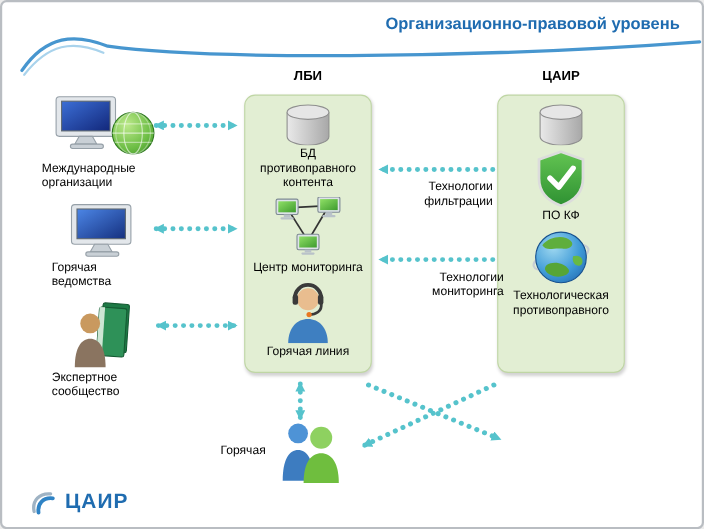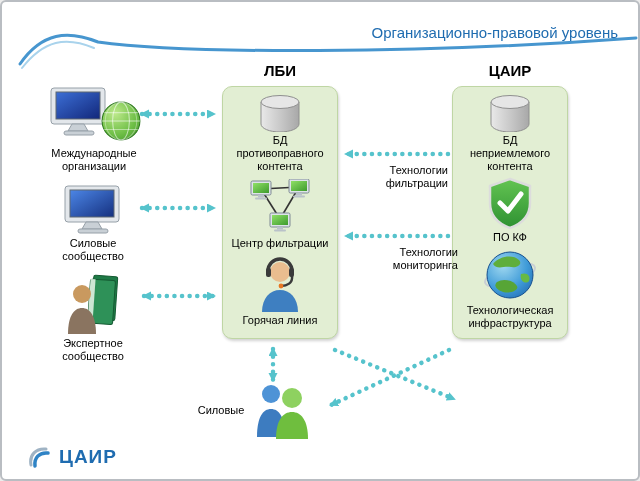--- a/index.html
+++ b/index.html
@@ -1,25 +1,25 @@
 <!DOCTYPE html>
 <html style="--accent-blue: #1F6CB0; --arrow-teal: #56C3CC; --box-fill: #E2EED3; --box-border: #BFD6A4;"><head>
 <meta charset="utf-8">
 <style>
   *{box-sizing:border-box;margin:0;padding:0}
   html,body{background:#ececec}
   body{font-family:"Liberation Sans",sans-serif}
   .slide{position:relative;width:640px;height:481px;background:#fff;border:2px solid #b9bdc2;border-radius:6px;overflow:hidden}
-  .title{position:absolute;top:22px;right:20px;font-size:15px;font-weight:normal;color:var(--accent-blue,#1F6CB0)}
+  .title{position:absolute;top:11px;right:20px;font-size:15px;font-weight:bold;color:var(--accent-blue,#1F6CB0)}
   .swoosh{position:absolute;left:0;top:0;pointer-events:none}
   .arrows{position:absolute;left:0;top:0;pointer-events:none}
-  .side-item{position:absolute;display:flex;flex-direction:column;align-items:center;text-align:center}
+  .side-item{position:absolute;display:flex;flex-direction:column;align-items:center;}
   .icon-wrap{position:relative}
   .side-label{font-size:11px;line-height:13px;color:#000;margin-top:3px}
-  .col-head{position:absolute;top:60px;width:116px;text-align:center;font-weight:bold;font-size:15px;color:#000}
+  .col-head{position:absolute;top:60px;width:116px;text-align:center;font-weight:bold;font-size:12px;color:#000}
   .gbox{position:absolute;top:84px;width:116px;height:253px;background:var(--box-fill,#E2EED3);
         border:1px solid var(--box-border,#BFD6A4);border-radius:10px;box-shadow:1px 2px 3px rgba(0,0,0,.18);
         display:flex;flex-direction:column;align-items:center;padding-top:7px}
   .lbi-box{left:220px}
   .cair-box{left:450px}
   .blabel{font-size:11px;line-height:13px;text-align:center;color:#000;width:96px;margin-top:2px}
   .nowrap{white-space:nowrap;width:auto}
   .mt4{margin-top:4px}.mt6{margin-top:6px}
   .conn-label{position:absolute;font-size:11px;line-height:13px;text-align:right;color:#000;width:96px}
   .citizens-label{position:absolute;left:188px;top:402px;width:62px;font-size:11px;color:#000;text-align:center}
@@ -101,21 +101,21 @@
           <stop offset="0" stop-color="#4C86E6"></stop>
               <stop offset="1" stop-color="#15307F"></stop>
             </linearGradient>
           </defs>
         <rect x="3" y="2" width="54" height="36" rx="3" fill="#E3E7EB" stroke="#96A0A8"></rect>
         <rect x="8" y="6" width="44" height="27" fill="url(#scr2)" stroke="#5E6870"></rect>
         <path d="M24 38 h12 l4 7 h-20 z" fill="#C9D0D6" stroke="#96A0A8"></path>
         <rect x="16" y="45" width="30" height="4" rx="2" fill="#C9D0D6" stroke="#96A0A8"></rect>
       </svg>
     </div>
-    <div class="side-label" style="width:92px">Силовые сообщество</div>
+    <div class="side-label" style="width:92px">Горячая ведомства</div>
   </div>
 
   <div class="side-item" style="left:36px;top:270px;width:110px">
     <div class="icon-wrap" style="width:58px;height:62px">
       <svg width="58" height="62" viewBox="0 0 58 62">
         <g transform="rotate(4 40 30)">
           <rect x="28" y="4" width="24" height="44" rx="2" fill="#1E7A46" stroke="#145A32"></rect>
           <rect x="25" y="8" width="25" height="44" rx="2" fill="#2E9158" stroke="#145A32"></rect>
           <rect x="25" y="8" width="5" height="44" fill="#CDE6D4"></rect>
         </g>
@@ -155,21 +155,21 @@
       </defs>
       <g stroke="#333" stroke-width="1.6">
         <line x1="14" y1="10" x2="52" y2="8"></line>
         <line x1="14" y1="10" x2="33" y2="40"></line>
         <line x1="52" y1="8" x2="33" y2="40"></line>
       </g>
       <use href="#mm1" x="4" y="2"></use>
       <use href="#mm1" x="42" y="0"></use>
       <use href="#mm1" x="23" y="34"></use>
     </svg>
-    <div class="blabel nowrap">Центр фильтрации</div>
+    <div class="blabel nowrap">Центр мониторинга</div>
     <svg class="mt6" width="50" height="56" viewBox="0 0 50 56">
       <circle cx="25" cy="16" r="10" fill="#E9BD8F"></circle>
       <path d="M13 15 a12 12 0 0 1 24 0" fill="none" stroke="#3A3A3A" stroke-width="3.5"></path>
       <rect x="11" y="12" width="5" height="9" rx="2" fill="#3A3A3A"></rect>
       <rect x="34" y="12" width="5" height="9" rx="2" fill="#3A3A3A"></rect>
       <path d="M37 20 c1 7 -5 10 -11 10" fill="none" stroke="#3A3A3A" stroke-width="2.5"></path>
       <circle cx="26" cy="30" r="2.4" fill="#E87722"></circle>
       <path d="M7 56 C7 42 15 34 25 34 C35 34 43 42 43 56 Z" fill="#3E7FC1"></path>
     </svg>
     <div class="blabel">Горячая линия</div>
@@ -181,21 +181,20 @@
       <defs>
           <linearGradient id="dbg2" x1="0" y1="0" x2="1" y2="0">
         <stop offset="0" stop-color="#E9E9E9"></stop>
             <stop offset="0.5" stop-color="#C9C9C9"></stop>
             <stop offset="1" stop-color="#A8A8A8"></stop>
           </linearGradient>
         </defs>
       <path d="M4 8 v22 c0 4.4 8.5 8 19 8 s19 -3.6 19 -8 V8" fill="url(#dbg2)" stroke="#8F8F8F"></path>
       <ellipse cx="23" cy="8" rx="19" ry="6.5" fill="#E6E6E6" stroke="#8F8F8F"></ellipse>
     </svg>
-    <div class="blabel">БД неприемлемого контента</div>
     <svg class="mt4" width="48" height="52" viewBox="0 0 48 52">
       <defs>
           <linearGradient id="shg1" x1="0" y1="0" x2="0" y2="1">
         <stop offset="0" stop-color="#63C452"></stop>
             <stop offset="1" stop-color="#2E9132"></stop>
           </linearGradient>
         </defs>
       <path d="M24 2 L44 9 V26 C44 39 35 47 24 51 C13 47 4 39 4 26 V9 Z" fill="url(#shg1)" stroke="#DCDCDC" stroke-width="2.5"></path>
       <path d="M14 26 L22 34 L35 17" fill="none" stroke="#FFFFFF" stroke-width="5" stroke-linecap="round" stroke-linejoin="round"></path>
     </svg>
@@ -207,27 +206,27 @@
             <stop offset="0.55" stop-color="#3F9BD8"></stop>
             <stop offset="1" stop-color="#1C5FA8"></stop>
           </radialGradient>
         </defs>
       <ellipse cx="27" cy="27" rx="26" ry="9" fill="none" stroke="#C8CED4" stroke-width="2" transform="rotate(-18 27 27)"></ellipse>
       <circle cx="27" cy="27" r="23" fill="url(#gb2)" stroke="#16508F"></circle>
       <path d="M10 16 C16 8 30 6 36 12 C40 16 34 20 28 19 C20 18 14 22 10 16 Z" fill="#5FAE3C"></path>
       <path d="M14 34 C20 30 30 32 34 38 C36 42 28 46 20 44 C14 42 10 38 14 34 Z" fill="#57A536"></path>
       <path d="M38 26 C44 24 48 28 46 33 C43 37 36 33 38 26 Z" fill="#67B944"></path>
     </svg>
-    <div class="blabel">Технологическая инфраструктура</div>
+    <div class="blabel">Технологическая противоправного</div>
   </div>
 
   <div class="conn-label" style="left:350px;top:162px">Технологии фильтрации</div>
   <div class="conn-label" style="left:350px;top:244px;width:106px">Технологии мониторинга</div>
 
-  <div class="citizens-label">Силовые</div>
+  <div class="citizens-label">Горячая</div>
   <div class="citizens">
     <svg width="58" height="56" viewBox="0 0 58 56">
       <circle cx="17" cy="11" r="9" fill="#4E93D6"></circle>
       <path d="M3 54 C3 34 9 26 17 26 C25 26 31 34 31 54 Z" fill="#3D7CC0"></path>
       <circle cx="38" cy="15" r="10" fill="#8ED160"></circle>
       <path d="M22 56 C22 37 29 29 38 29 C47 29 54 37 54 56 Z" fill="#6FBE3E"></path>
     </svg>
   </div>
 
 

